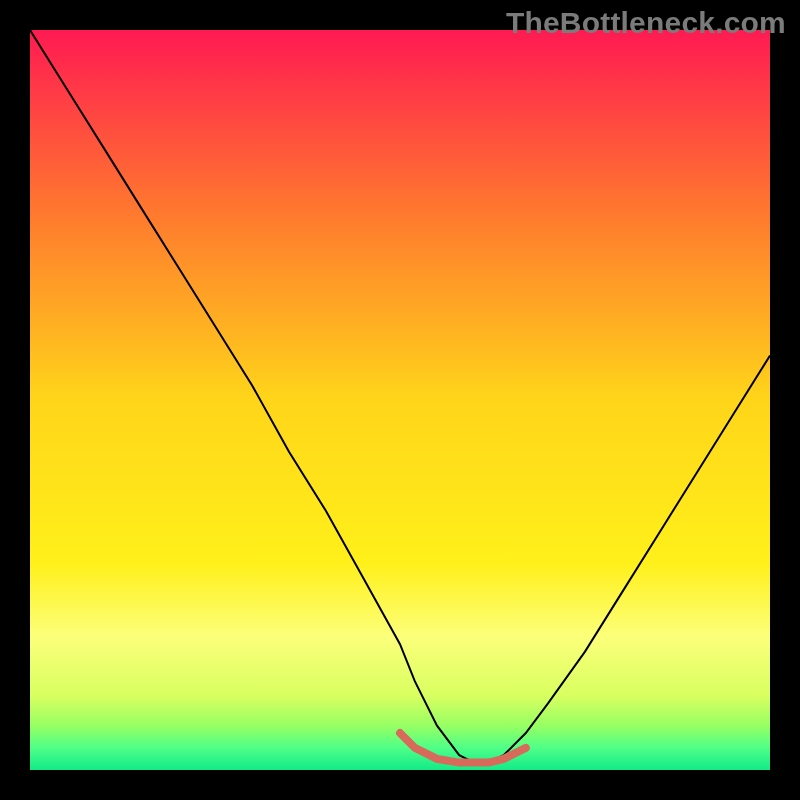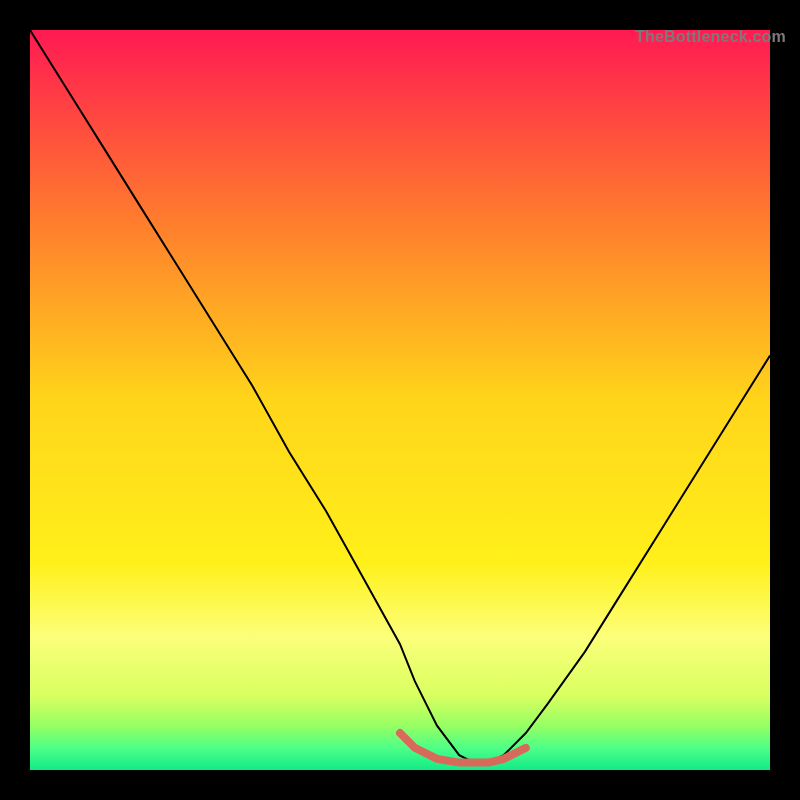--- a/index.html
+++ b/index.html
@@ -21,26 +21,25 @@
     position: absolute;
     left: 30px;
     top: 30px;
     width: 740px;
     height: 740px;
   }
   .watermark {
     position: absolute;
     top: 6px;
     right: 14px;
-    font-size: 16px;
+    font-size: 30px;
     font-weight: 600;
     color: #7b7b7b;
     letter-spacing: 0.2px;
     user-select: none;
-    margin-top: 22px;
   }
 </style>
 </head>
 <body>
 
 <div class="frame">
 
   <svg class="plot" viewBox="0 0 740 740" preserveAspectRatio="none">
     <defs>
       <linearGradient id="bg-grad" x1="0" y1="0" x2="0" y2="1">

